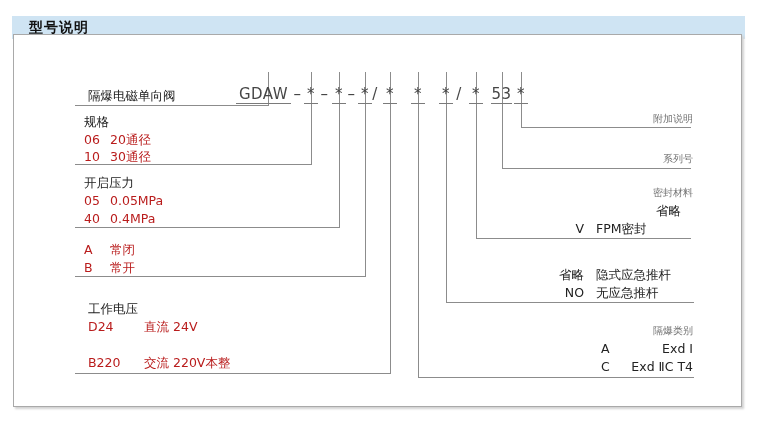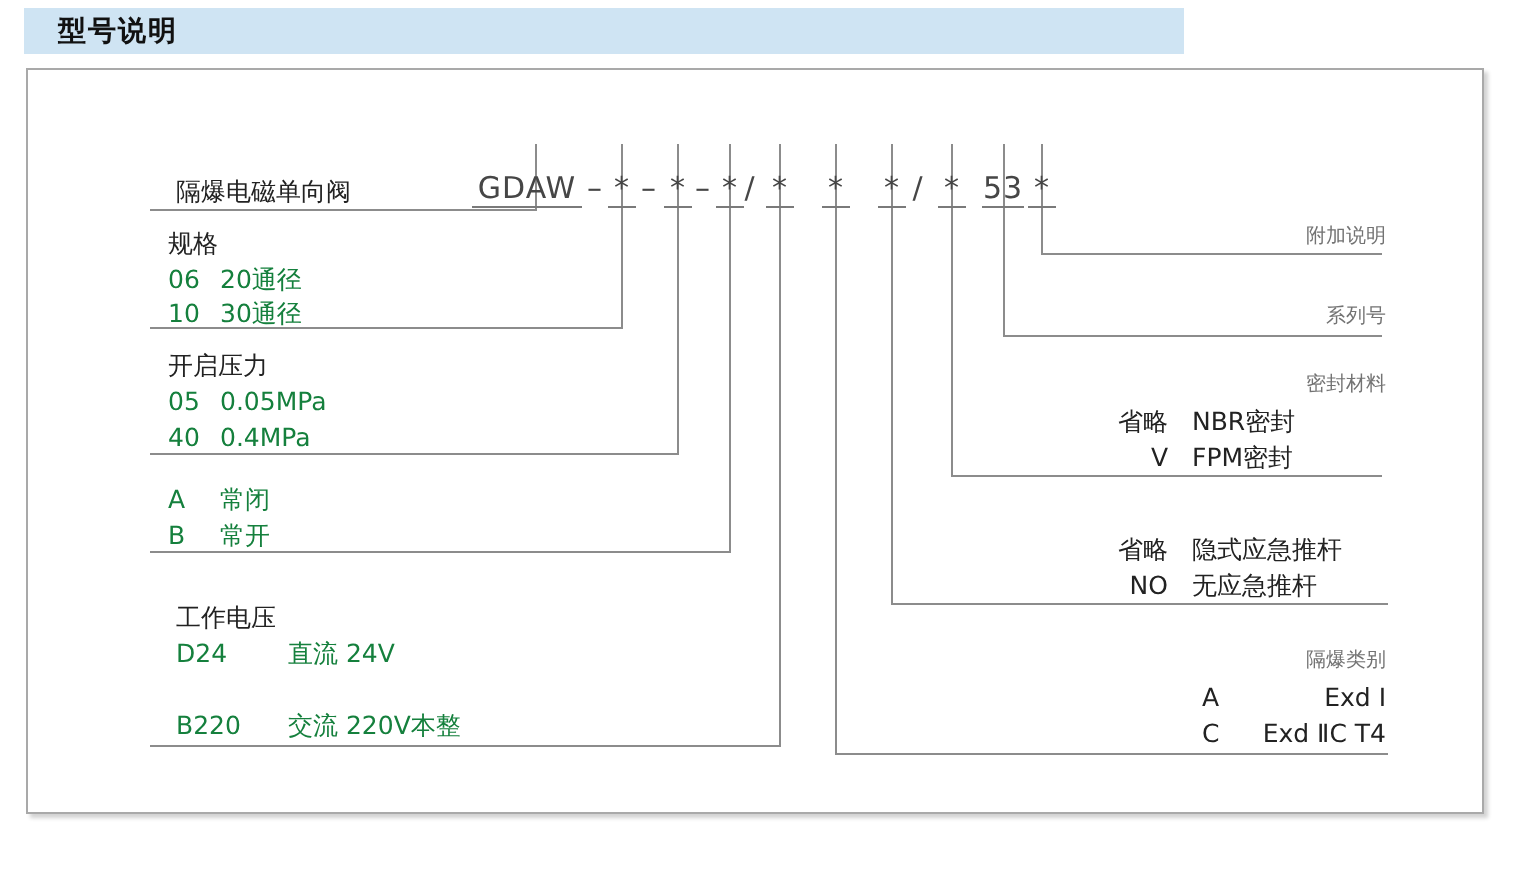--- a/index.html
+++ b/index.html
@@ -1,34 +1,34 @@
 <!DOCTYPE html>
 <html><head>
 <meta charset="utf-8">
 <style>
   html,body{margin:0;padding:0;background:#ffffff;}
   .page{position:relative;width:757px;height:435px;background:#ffffff;overflow:hidden;
         font-family:"DejaVu Sans","Liberation Sans",sans-serif;color:#2b2b2b;}
   
-  .section-bar{position:absolute;left:12px;top:4px;width:580px;height:23px;
+  .section-bar{position:absolute;left:12px;top:16px;width:733px;height:23px;
                background:#cfe4f3;display:flex;align-items:center;}
   .section-title{font-size:14px;font-weight:bold;color:#111111;padding-left:17px;letter-spacing:1px;}
   
   .box{position:absolute;left:13px;top:34px;width:727px;height:371px;background:#ffffff;
        border:1px solid #a9a9a9;box-shadow:2px 2px 2px #d2d2d2;}
   
   .lines{position:absolute;left:0;top:0;pointer-events:none;}
   .lines polyline{fill:none;stroke:#8c8c8c;stroke-width:1;shape-rendering:crispEdges;}
   
   .cp{position:absolute;top:54px;height:17px;font-size:15px;line-height:16px;color:#464646;
       text-align:center;letter-spacing:0.5px;white-space:pre;margin-top:32px;}
   .cp.u{border-bottom:1px solid #7a7a7a;}
   
   .lbl{position:absolute;font-size:12.5px;line-height:14px;white-space:pre;color:#222222;}
-  .lrow{position:absolute;display:flex;font-size:12.5px;line-height:14px;white-space:pre;color:#15803d;}
+  .lrow{position:absolute;display:flex;font-size:12.5px;line-height:14px;white-space:pre;color:#b91c1c;}
   .lcode{display:inline-block;width:26px;}
   .lrow.vrow .lcode{width:56px;}
   
   .rlbl{position:absolute;right:64px;font-size:10px;line-height:14px;white-space:pre;
         text-align:right;color:#737373;}
   .rrow{position:absolute;right:64px;display:flex;font-size:12.5px;line-height:14px;
         white-space:pre;color:#222222;}
   .rrow .rcode{display:inline-block;width:30px;text-align:right;margin-right:12px;}
   .rrow .rlabel{display:inline-block;width:97px;text-align:left;}
   .rrow.exd{width:92px;justify-content:space-between;}
@@ -117,21 +117,20 @@
     <span class="lcode">B220</span>
     <span>交流 220V本整</span>
   </div>
 
   <div class="rlbl" style="top:112px">附加说明</div>
   <div class="rlbl" style="top:152px">系列号</div>
 
   <div class="rlbl" style="top:186px">密封材料</div>
   <div class="rrow" style="top:204px">
     <span class="rcode">省略</span>
-    <span class="rlabel">NBR密封</span>
   </div>
   <div class="rrow" style="top:222px">
     <span class="rcode">V</span>
     <span class="rlabel">FPM密封</span>
   </div>
 
   <div class="rrow" style="top:268px">
     <span class="rcode">省略</span>
     <span class="rlabel">隐式应急推杆</span>
   </div>

